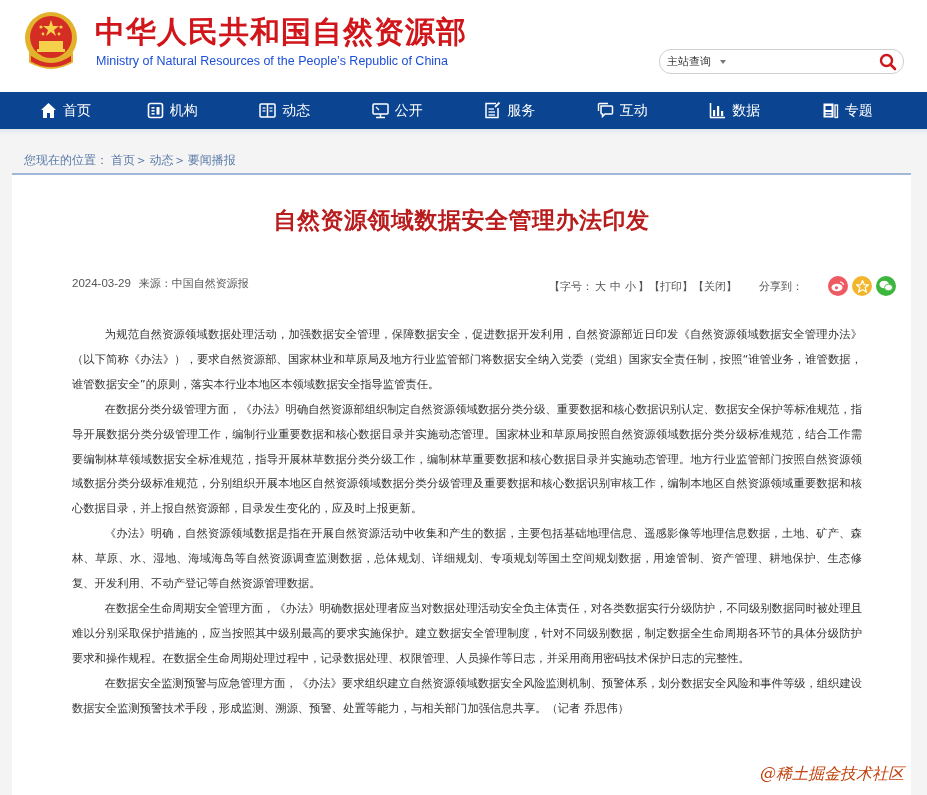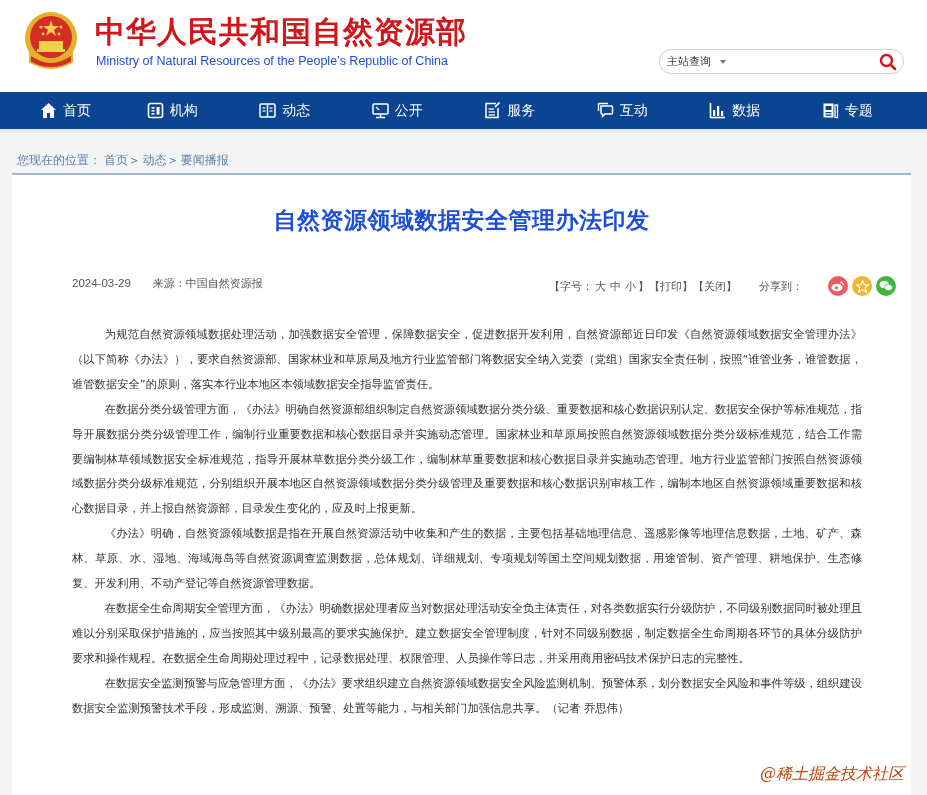--- a/index.html
+++ b/index.html
@@ -18,30 +18,30 @@
   .search-icon { position: absolute; right: 6px; top: 3px; width: 18px; height: 18px; cursor: pointer; }
 
   
   .nav { position: absolute; left: 0; top: 92px; width: 927px; height: 37px; background: #0b4490; display: flex; }
   .nav-item { width: 112.5px; height: 37px; display: flex; align-items: center; justify-content: center; color: #fff; font-size: 14px; cursor: pointer; white-space: nowrap; }
   .nav-item:first-child { margin-left: 26px; width: 90px; justify-content: flex-start; padding-left: 14px; }
   .nav-item svg { width: 17px; height: 17px; margin-right: 6px; flex: none; }
   .nav-shadow { position: absolute; left: 0; top: 129px; width: 927px; height: 6px; background: linear-gradient(#dfe6ef, #f4f4f4); }
 
   
-  .breadcrumb { position: absolute; left: 17px; top: 152px; font-size: 12px; color: #5b7aa8; white-space: nowrap; }
+  .breadcrumb { position: absolute; left: 24px; top: 152px; font-size: 12px; color: #5b7aa8; white-space: nowrap; }
   .breadcrumb span { margin-right: 3px; }
   .breadcrumb .sep { color: #5b7aa8; font-size: 10px; margin: 0 4px 0 2px; }
   .breadcrumb a { color: #5b7aa8; text-decoration: none; cursor: pointer; }
 
   
   .card { position: absolute; left: 12px; top: 173px; width: 899px; height: 640px; background: #ffffff; border-top: 2px solid #9fb8d8; }
-  .article-title { position: absolute; left: 0; top: 30px; width: 899px; text-align: center; font-size: 23px; color: #1d4ed8; letter-spacing: 0.5px; }
+  .article-title { position: absolute; left: 0; top: 30px; width: 899px; text-align: center; font-size: 23px; color: #b91c1c; letter-spacing: 0.5px; }
   .meta-left { position: absolute; left: 60px; top: 101px; font-size: 11px; color: #555; white-space: nowrap; }
-  .meta-left .date { margin-right: 22px; font-family: "Liberation Sans", sans-serif; font-size: 11.5px; }
+  .meta-left .date { margin-right: 8px; font-family: "Liberation Sans", sans-serif; font-size: 11.5px; }
   .meta-right { position: absolute; left: 537px; top: 101px; font-size: 11px; color: #555; white-space: nowrap; display: flex; align-items: center; }
   .meta-right .btn { cursor: pointer; }
   .meta-right .size { margin: 0 2px; cursor: pointer; }
   .meta-right .share-label { margin-left: 22px; margin-right: 21px; }
   .share-icon { width: 20px; height: 20px; border-radius: 50%; margin-left: 4px; display: inline-flex; align-items: center; justify-content: center; cursor: pointer; }
   .share-weibo { background: #ef5a62; }
   .share-qzone { background: #f3b52b; }
   .share-wechat { background: #3cb63c; }
 
   .body { position: absolute; left: 60px; top: 148px; width: 790px; font-size: 11.3px; line-height: 24.9px; color: #333; text-align: justify; }

